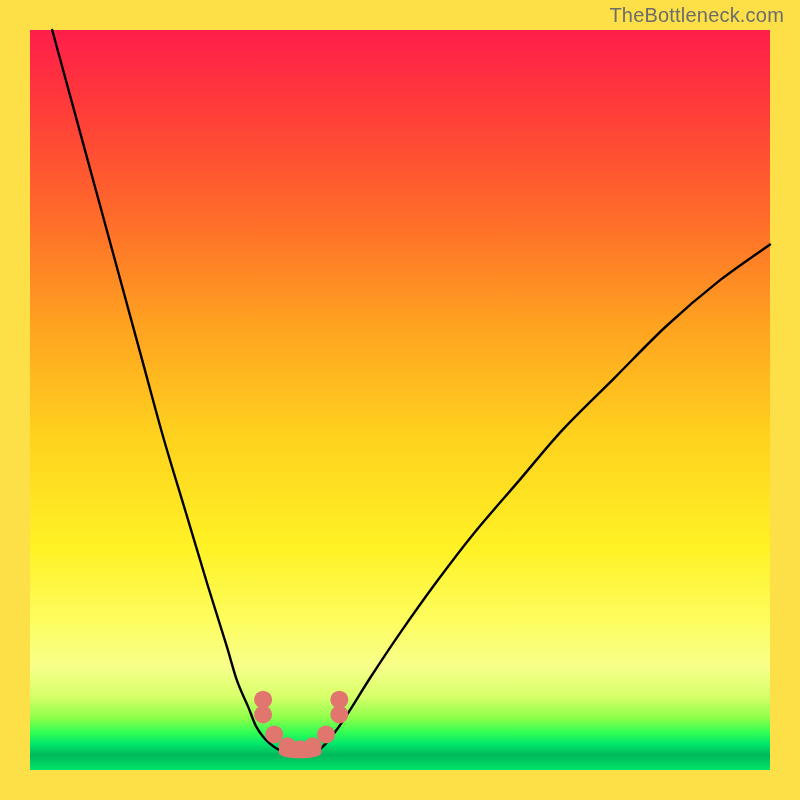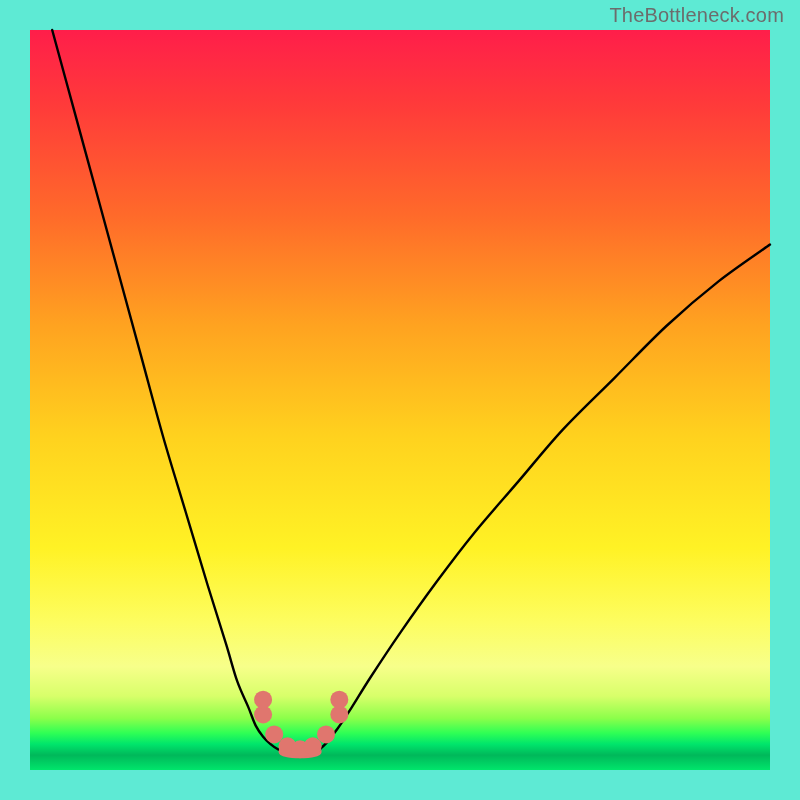--- a/index.html
+++ b/index.html
@@ -7,21 +7,21 @@
     padding: 0;
     width: 800px;
     height: 800px;
     overflow: hidden;
     background: #000;
     font-family: Arial, Helvetica, sans-serif;
   }
   .frame {
     position: absolute;
     inset: 0;
-    background: #5eead4;
+    background: #fde047;
   }
   .plot {
     position: absolute;
     left: 30px;
     top: 30px;
     width: 740px;
     height: 740px;
     
     background: linear-gradient(
       to bottom,

